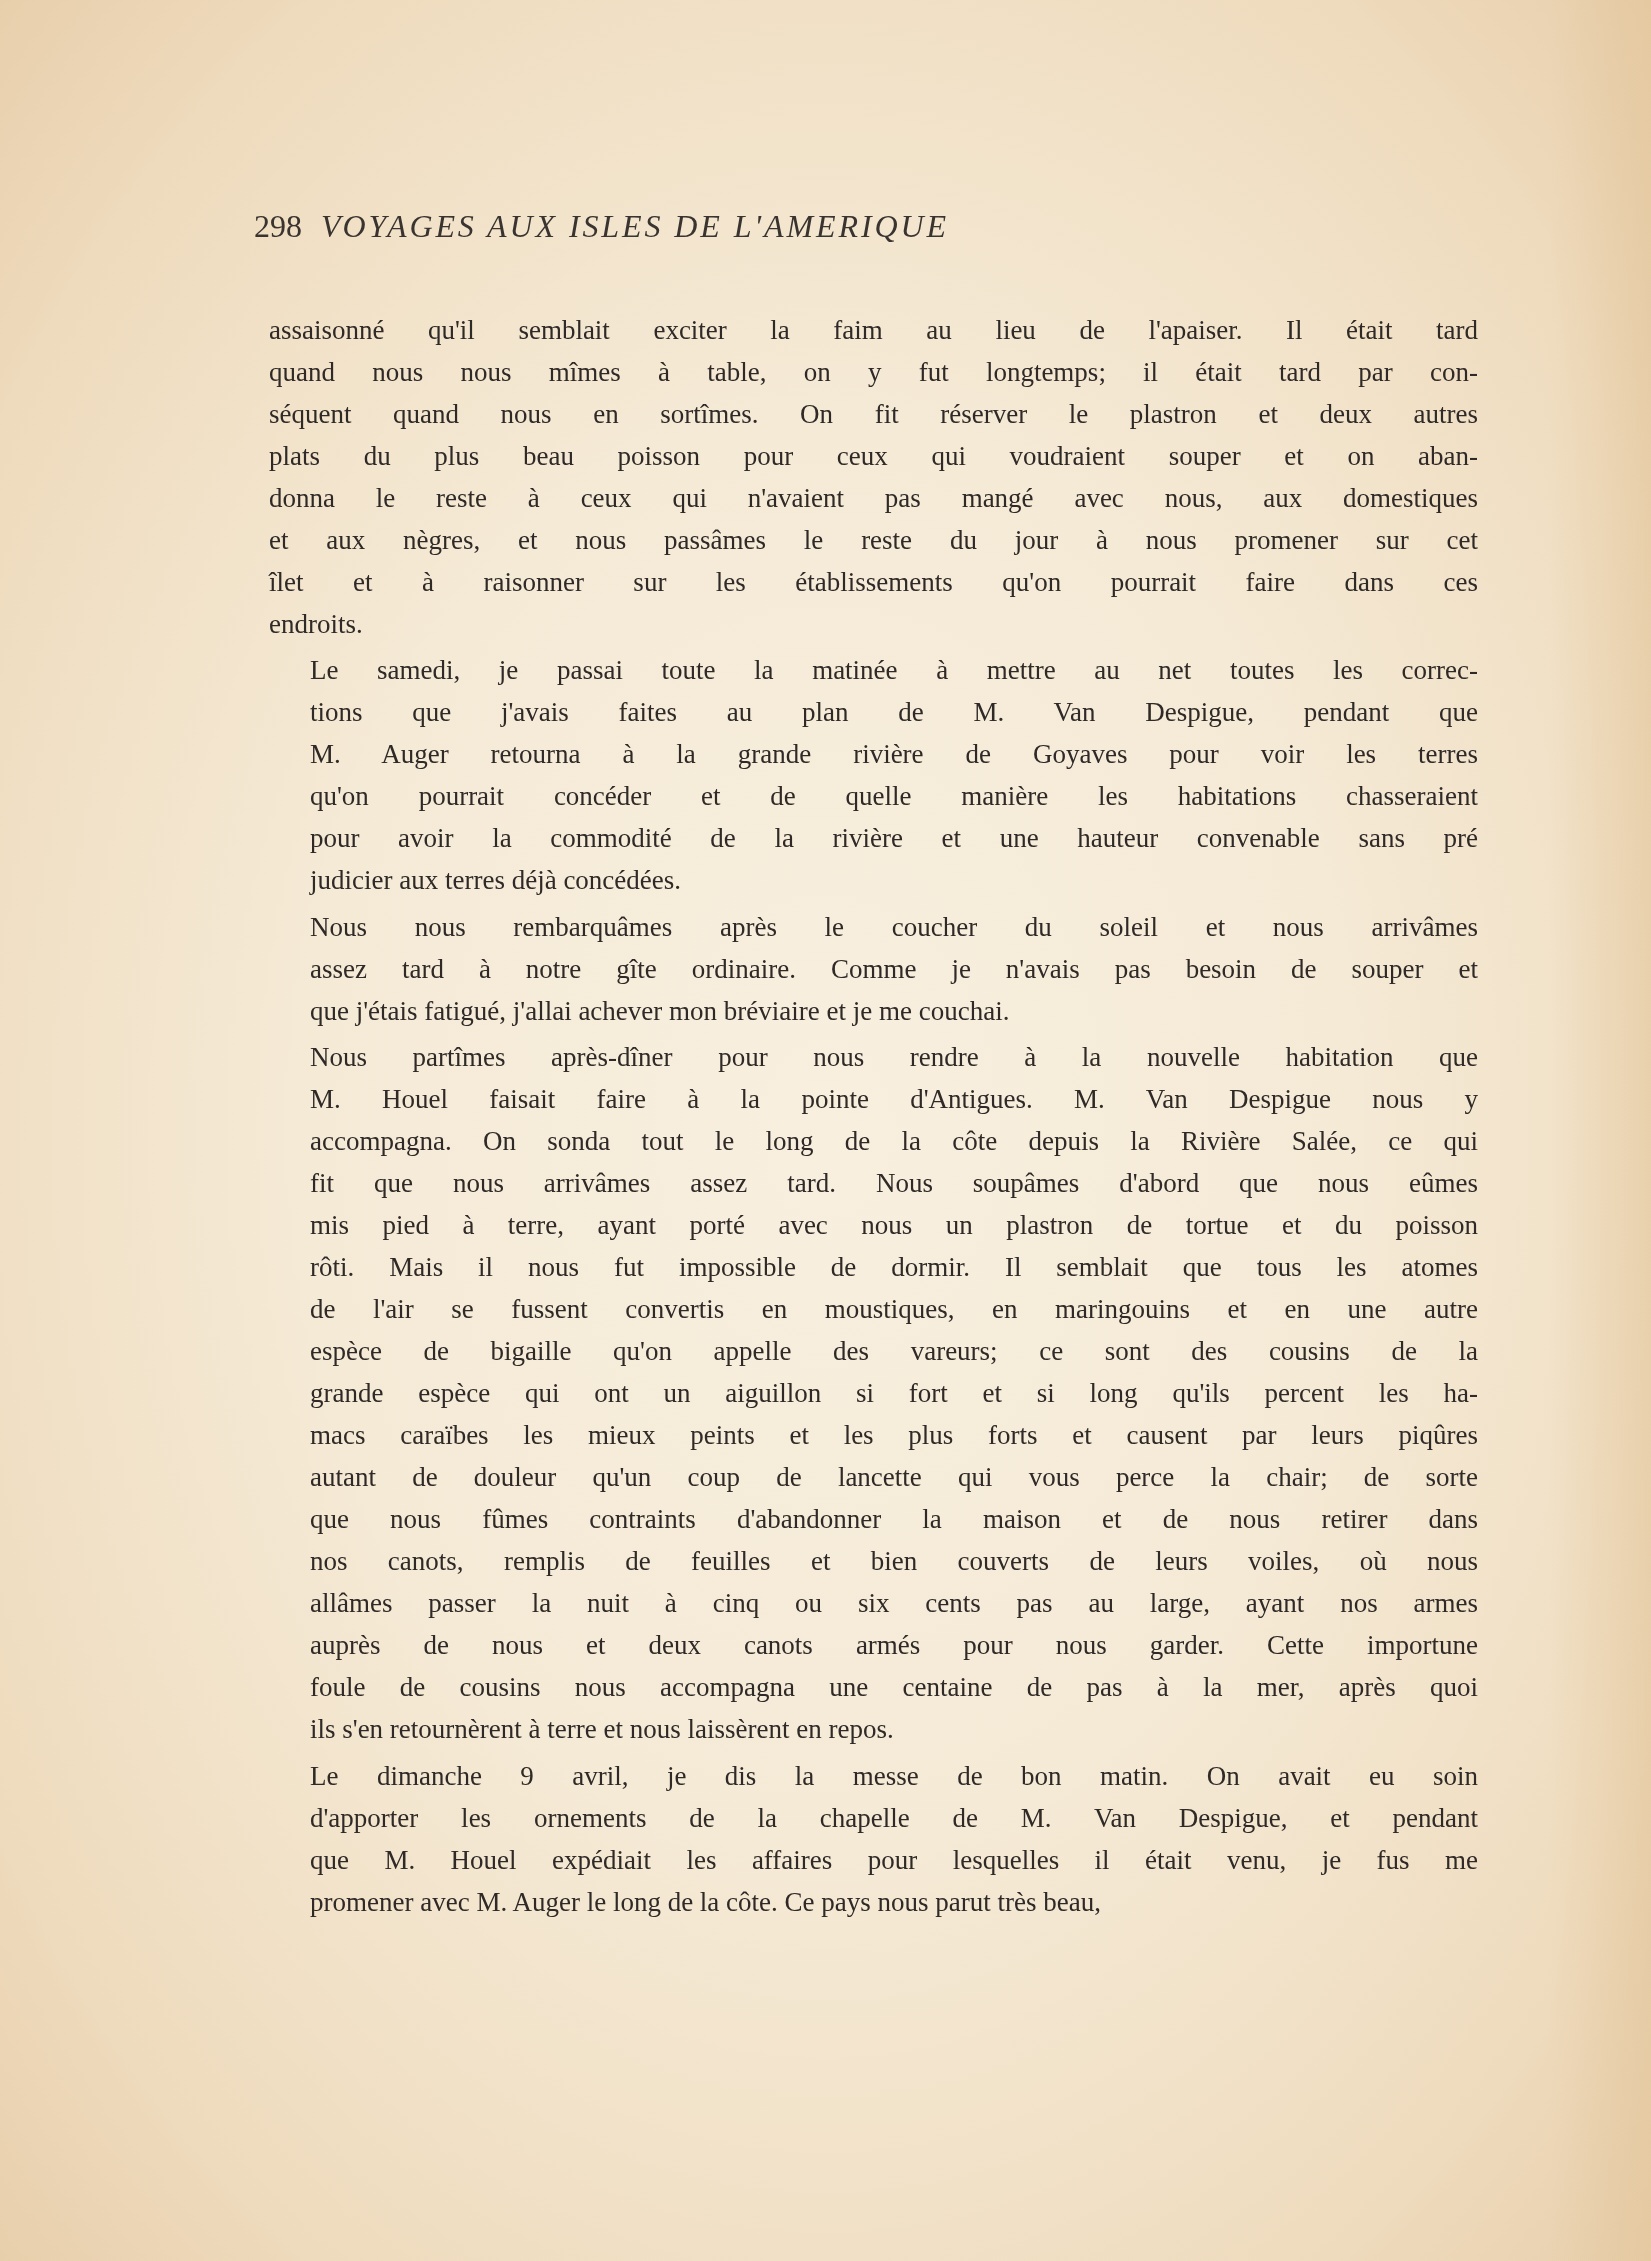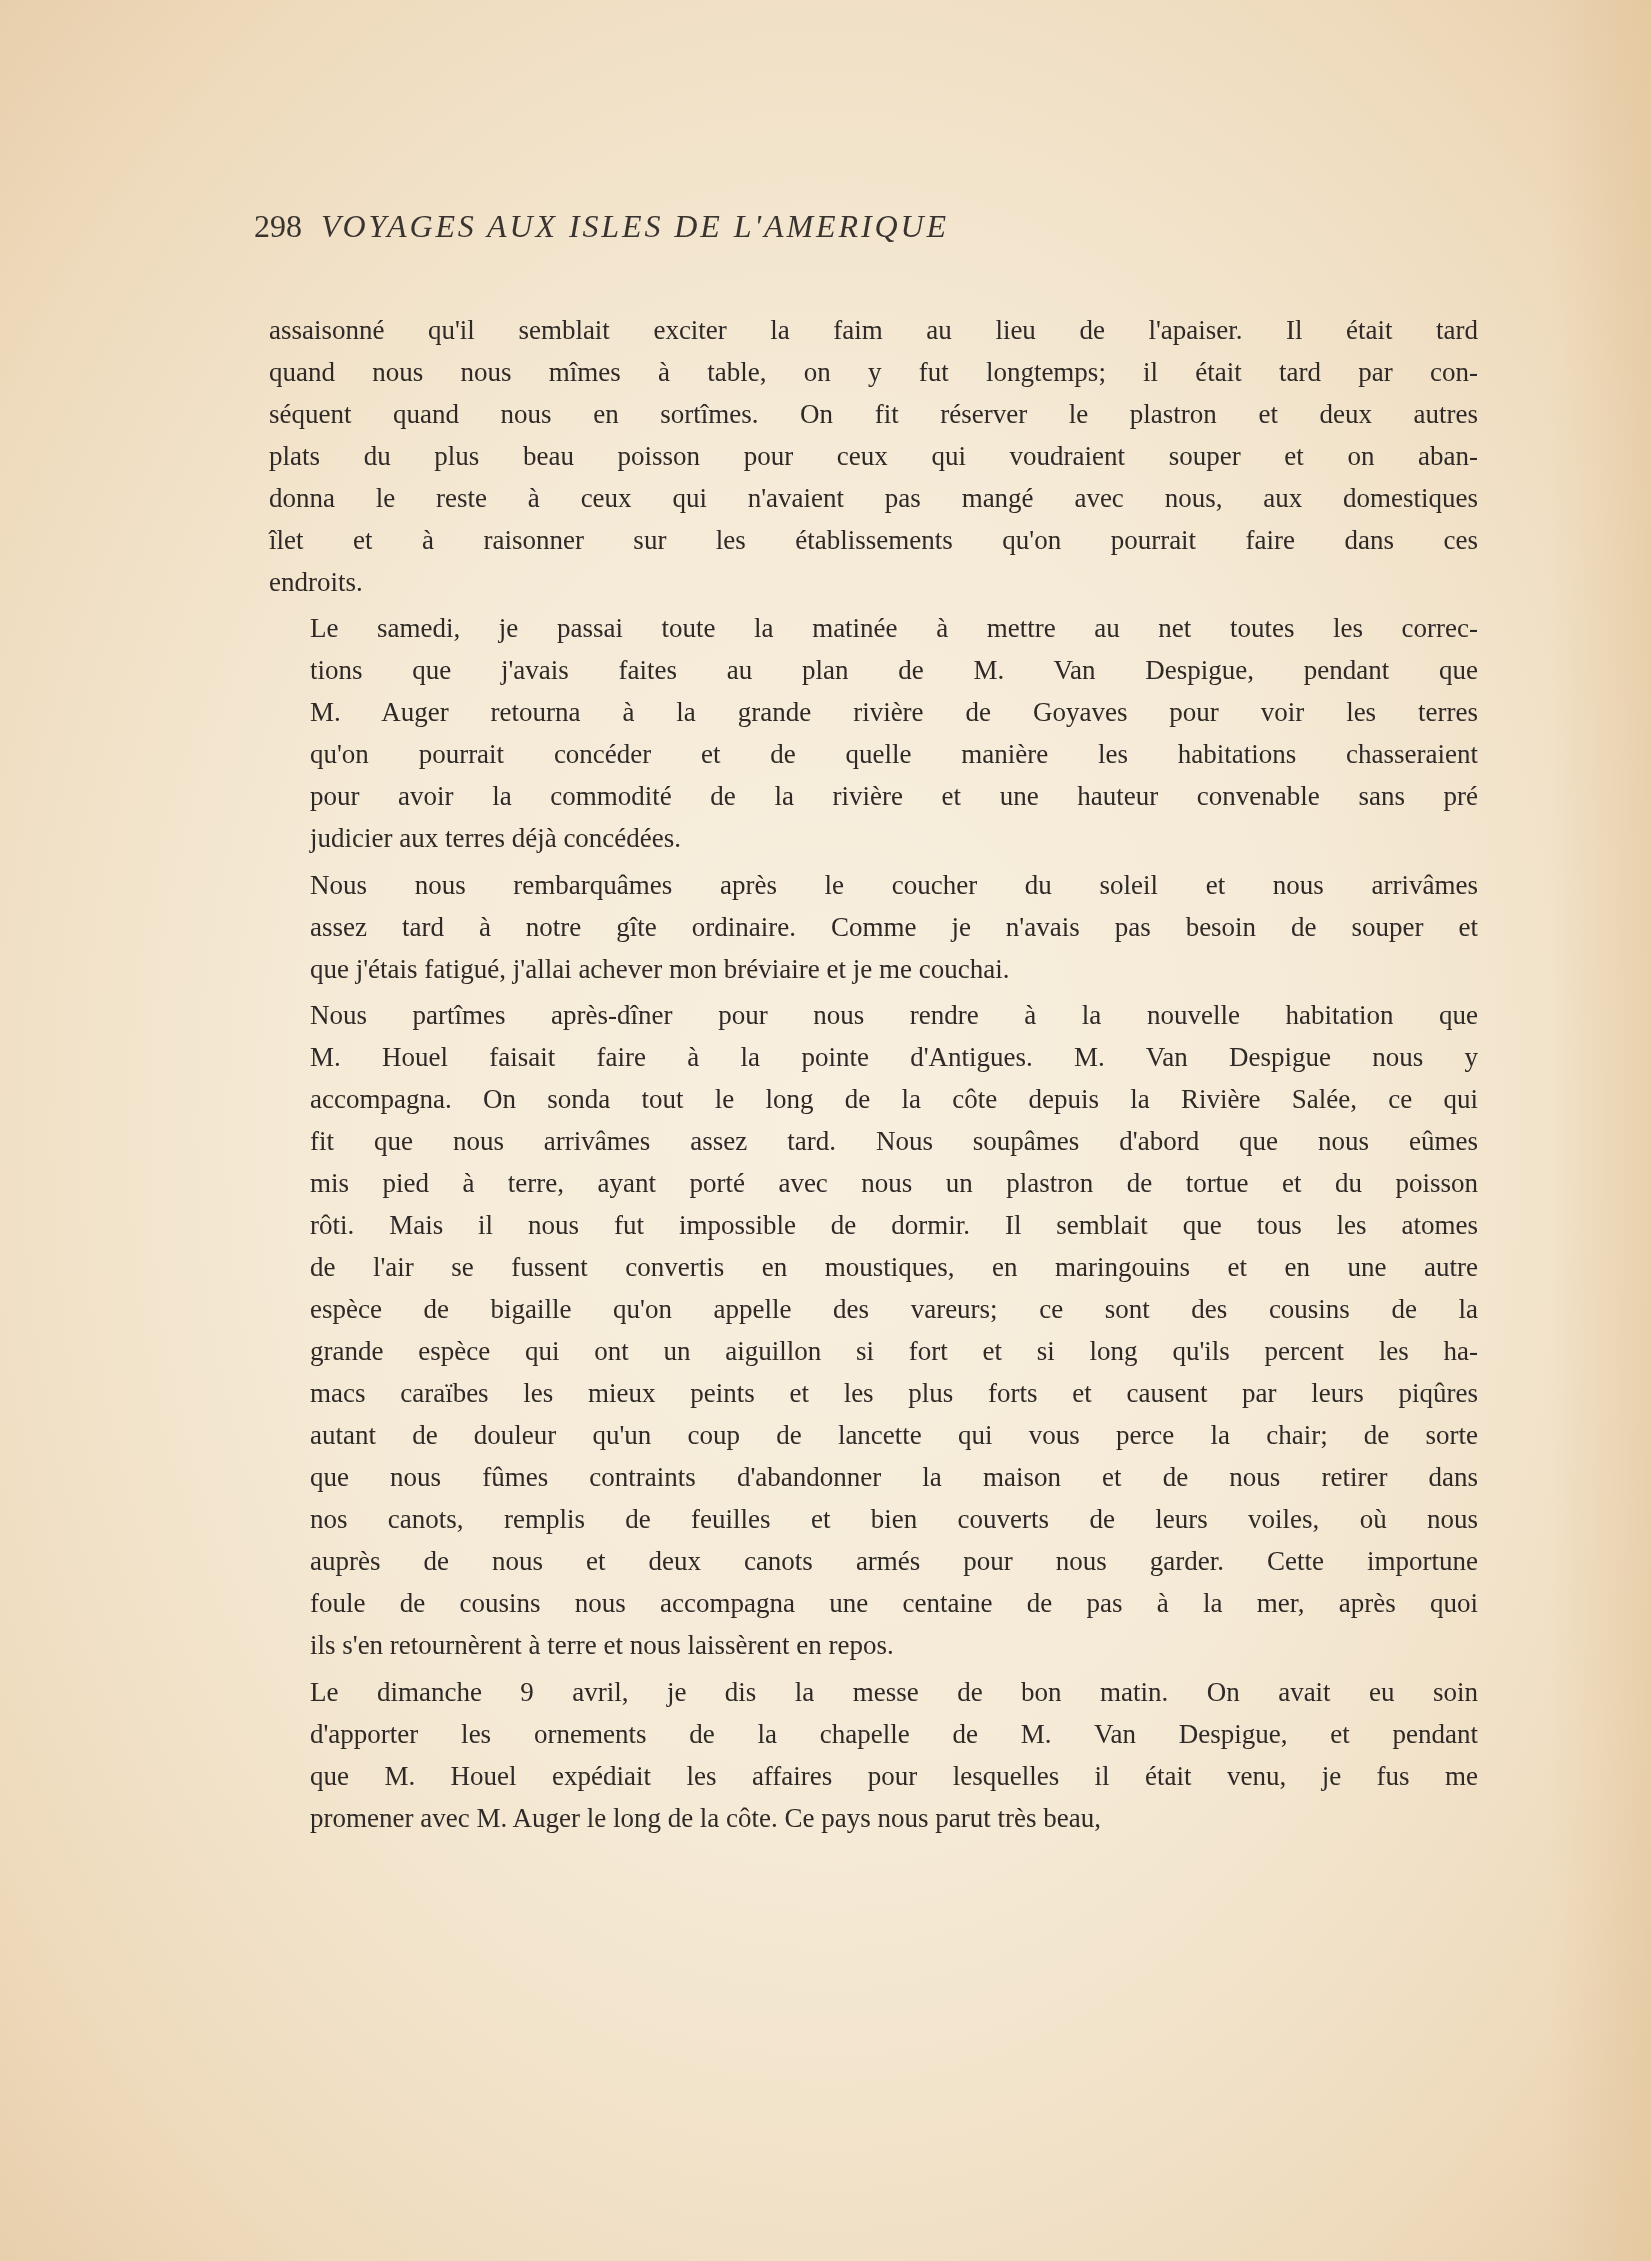--- a/index.html
+++ b/index.html
@@ -82,20 +82,21 @@
     <span class="folio">298</span><span>VOYAGES AUX ISLES DE L'AMERIQUE</span>
   </div>
 
   <div class="text-block" id="text-block">
       <div class="para">
         <span class="line">assaisonné qu'il semblait exciter la faim au lieu de l'apaiser. Il était tard</span>
         <span class="line">quand nous nous mîmes à table, on y fut longtemps; il était tard par con-</span>
         <span class="line">séquent quand nous en sortîmes. On fit réserver le plastron et deux autres</span>
         <span class="line">plats du plus beau poisson pour ceux qui voudraient souper et on aban-</span>
         <span class="line">donna le reste à ceux qui n'avaient pas mangé avec nous, aux domestiques</span>
+        <span class="line">et aux nègres, et nous passâmes le reste du jour à nous promener sur cet</span>
         <span class="line">îlet et à raisonner sur les établissements qu'on pourrait faire dans ces</span>
         <span class="line last">endroits.</span>
       </div>
       <div class="para indent">
         <span class="line" style="text-indent: 41px;">Le samedi, je passai toute la matinée à mettre au net toutes les correc-</span>
         <span class="line">tions que j'avais faites au plan de M. Van Despigue, pendant que</span>
         <span class="line">M. Auger retourna à la grande rivière de Goyaves pour voir les terres</span>
         <span class="line">qu'on pourrait concéder et de quelle manière les habitations chasseraient</span>
         <span class="line">pour avoir la commodité de la rivière et une hauteur convenable sans pré</span>
         <span class="line last">judicier aux terres déjà concédées.</span>
@@ -112,20 +113,21 @@
         <span class="line">fit que nous arrivâmes assez tard. Nous soupâmes d'abord que nous eûmes</span>
         <span class="line">mis pied à terre, ayant porté avec nous un plastron de tortue et du poisson</span>
         <span class="line">rôti. Mais il nous fut impossible de dormir. Il semblait que tous les atomes</span>
         <span class="line">de l'air se fussent convertis en moustiques, en maringouins et en une autre</span>
         <span class="line">espèce de bigaille qu'on appelle des vareurs; ce sont des cousins de la</span>
         <span class="line">grande espèce qui ont un aiguillon si fort et si long qu'ils percent les ha-</span>
         <span class="line">macs caraïbes les mieux peints et les plus forts et causent par leurs piqûres</span>
         <span class="line">autant de douleur qu'un coup de lancette qui vous perce la chair; de sorte</span>
         <span class="line">que nous fûmes contraints d'abandonner la maison et de nous retirer dans</span>
         <span class="line">nos canots, remplis de feuilles et bien couverts de leurs voiles, où nous</span>
+        <span class="line">allâmes passer la nuit à cinq ou six cents pas au large, ayant nos armes</span>
         <span class="line">auprès de nous et deux canots armés pour nous garder. Cette importune</span>
         <span class="line">foule de cousins nous accompagna une centaine de pas à la mer, après quoi</span>
         <span class="line last">ils s'en retournèrent à terre et nous laissèrent en repos.</span>
       </div>
       <div class="para indent">
         <span class="line" style="text-indent: 41px;">Le dimanche 9 avril, je dis la messe de bon matin. On avait eu soin</span>
         <span class="line">d'apporter les ornements de la chapelle de M. Van Despigue, et pendant</span>
         <span class="line">que M. Houel expédiait les affaires pour lesquelles il était venu, je fus me</span>
         <span class="line last">promener avec M. Auger le long de la côte. Ce pays nous parut très beau,</span>
       </div>

